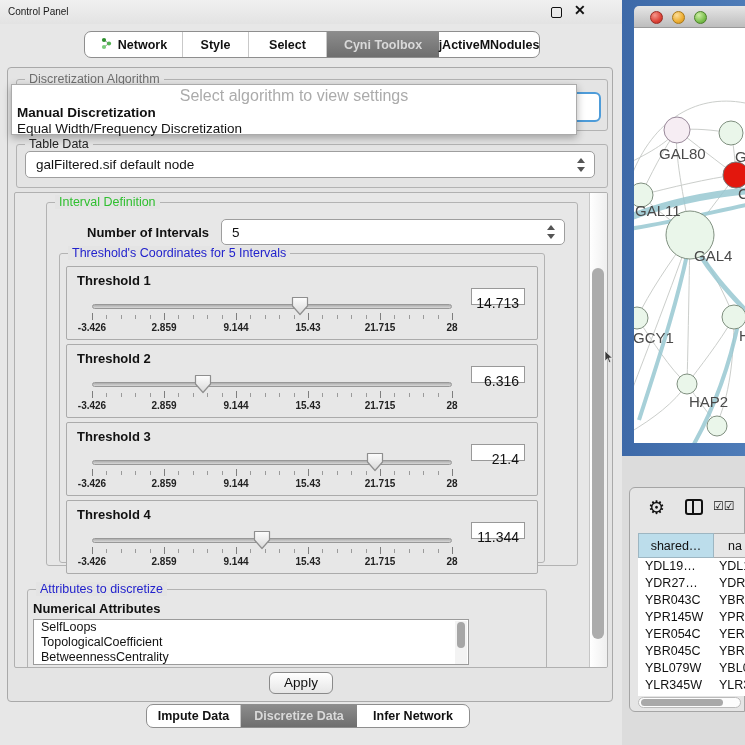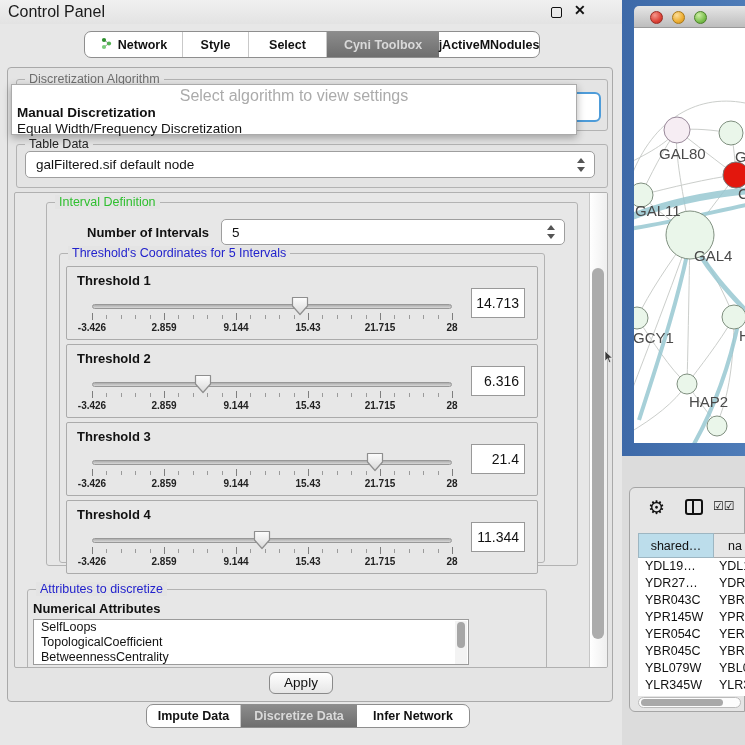--- a/index.html
+++ b/index.html
@@ -3,21 +3,21 @@
 <meta charset="utf-8">
 <style>
   * { margin:0; padding:0; box-sizing:border-box; }
   body { font-family:"Liberation Sans", sans-serif; }
   #screen { position:relative; width:745px; height:745px; background:#DCDCDC; overflow:hidden; font-family:"Liberation Sans",sans-serif; }
   .abs { position:absolute; }
 
   
   #cp { left:0; top:0; width:622px; height:745px; background:#E7E7E7; }
   #cp-titlebar { left:0; top:0; width:622px; height:24px; background:linear-gradient(#F0F0F0,#E3E3E3); }
-  #cp-title { left:8px; top:0; height:24px; line-height:24px; font-size:16px; color:#1A1A1A; }
+  #cp-title { left:8px; top:0; height:24px; line-height:24px; font-size:10px; color:#1A1A1A; }
   #float-ico { left:551px; top:7px; width:11px; height:11px; border:1.5px solid #111; border-radius:2px; }
   #close-ico { left:574px; top:2px; font-size:14px; font-weight:bold; color:#111; }
 
   
   .seg { display:flex; background:#FFF; border:1px solid #8E8E8E; border-radius:7px; overflow:hidden; }
   .seg .tab { display:flex; align-items:center; justify-content:center; gap:5px; font-size:12.5px; font-weight:bold; color:#111; border-right:1px solid #C9C9C9; cursor:default; }
   .seg .tab:last-child { border-right:none; }
   .seg .tab.sel { background:linear-gradient(#8C8C8C,#6E6E6E); color:#D9D9D9; border-right:none; }
   #cp-tabs { left:84px; top:31px; height:27px; }
   #cp-tabs .tab:nth-child(1){width:98px;} #cp-tabs .tab:nth-child(2){width:66px;}
@@ -55,21 +55,21 @@
   #vscroll-thumb { right:3px; top:75px; width:12px; height:371px; background:#ACACAC; border-radius:6px; }
 
   #grp-interval { left:31px; top:9px; width:532px; height:364px; }
   #noi-label { left:40px; top:22px; font-size:13px; font-weight:bold; color:#111; }
   #noi-combo { left:174px; top:16px; width:344px; height:26px; }
 
   #grp-thresh { left:12px; top:50px; width:486px; height:310px; }
 
   .tbox { position:absolute; left:6px; width:472px; height:74px; background:#E7E7E7; border:1px solid #ABABAB; border-radius:2px; }
   .t-title { position:absolute; left:10px; top:6px; font-size:13px; font-weight:bold; color:#111; }
-  .t-value { position:absolute; left:404px; top:21px; width:54px; height:30px; background:#FFF; border:1px solid #999; font-size:14px; color:#111; line-height:28px; text-align:right; padding-right:5px; }
+  .t-value { position:absolute; left:404px; top:21px; width:54px; height:17px; background:#FFF; border:1px solid #999; font-size:14px; color:#111; line-height:28px; text-align:right; padding-right:5px; }
   .slider { position:absolute; left:25px; top:28px; width:360px; height:44px; }
   .track { position:absolute; left:0; top:9px; width:360px; height:5px; background:linear-gradient(#ADADAD,#D8D8D8); border:1px solid #989898; border-radius:3px; }
   .ticks-minor { position:absolute; left:0; top:20px; width:361px; height:4px;
       background:repeating-linear-gradient(to right,#9A9A9A 0 1px,transparent 1px 14.4px); }
   .majortick { position:absolute; top:18px; width:1px; height:7px; background:#7E7E7E; }
   .slabel { position:absolute; top:27px; transform:translateX(-50%); font-size:10px; font-weight:bold; color:#222; white-space:nowrap; }
   .thumb { position:absolute; top:1px; transform:translateX(-50%); }
 
   #grp-attrs { left:12px; top:396px; width:520px; height:92px; }
   #attrs-sub { left:18px; top:408px; font-size:13px; font-weight:bold; color:#111; }

